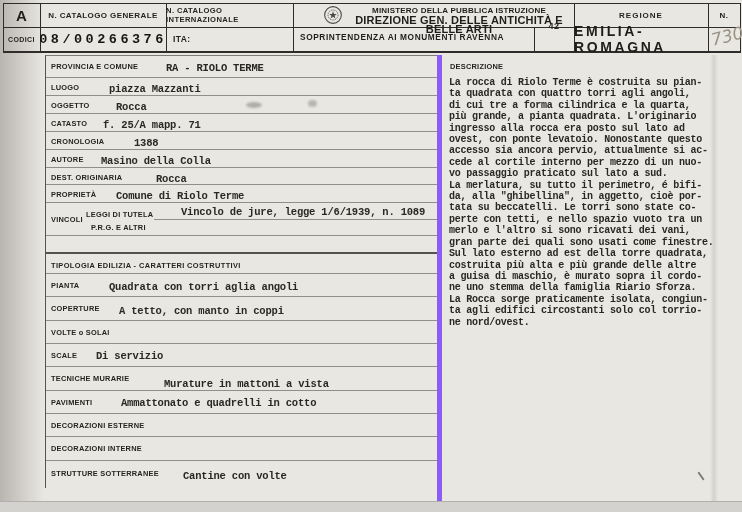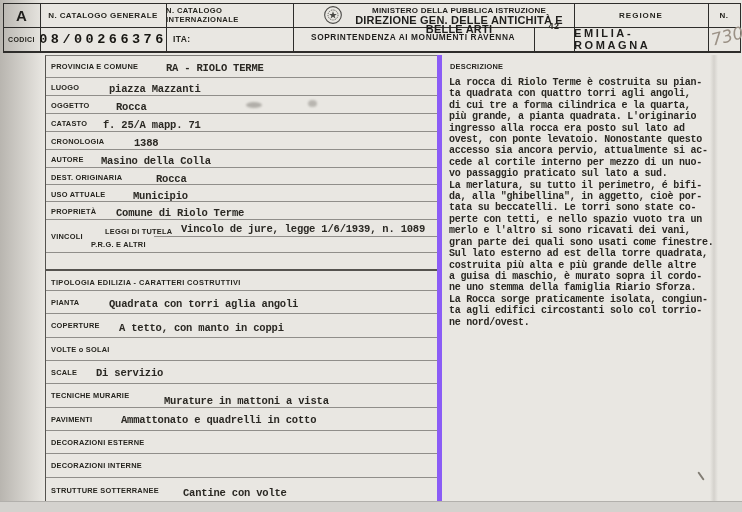--- a/index.html
+++ b/index.html
@@ -23,21 +23,21 @@
 
   .hcell { position:absolute; display:flex; align-items:center; }
   .hlabel { font-size:8px; font-weight:bold; letter-spacing:.4px; color:#26251f; }
   .corner { font-size:15px; font-weight:bold; }
   .code-stamp { font-family:"Liberation Mono", monospace; font-weight:bold;
     font-size:13.5px; letter-spacing:3.5px; color:#181713; }
   .ministry { position:absolute; left:348px; top:6px; width:222px; text-align:center; line-height:9.5px; }
   .ministry .l1 { font-size:8px; font-weight:bold; letter-spacing:.2px; }
   .ministry .l2 { font-size:11px; font-weight:bold; letter-spacing:.2px; }
   .office { font-size:8.3px; font-weight:bold; letter-spacing:.6px; }
-  .region-val { font-size:11px; font-weight:bold; letter-spacing:2.6px; }
+  .region-val { font-size:14px; font-weight:bold; letter-spacing:2.6px; }
   .handwritten { position:absolute; left:711px; top:26px; font-family:"DejaVu Sans", sans-serif;
     font-style:italic; font-size:17px; color:#9b9186; transform:rotate(-14deg); }
 
   
   .tbl { position:absolute; left:45px; top:55px; width:392px;
     border-left:1px solid #55534f; border-top:1px solid #7d7b77; box-sizing:border-box; }
   .row { position:relative; border-bottom:1px solid #908e8a; box-sizing:border-box; }
   .row.thick-top { border-top:2px solid #55534f; }
   .lbl { position:absolute; left:5px; top:30%; font-size:7.4px; font-weight:bold;
     letter-spacing:.25px; color:#26251f; white-space:nowrap; }
@@ -107,21 +107,21 @@
 
   <div class="hcell" style="left:3px; top:27px; width:37px; height:24px; padding-left:5px; box-sizing:border-box;">
     <span class="hlabel" style="font-size:7px;">CODICI</span>
   </div>
   <div class="hcell" style="left:40px; top:27px; width:126px; height:24px; justify-content:center;">
     <span class="code-stamp">08/00266376</span>
   </div>
   <div class="hcell" style="left:166px; top:27px; width:127px; height:24px; padding-left:7px; box-sizing:border-box;">
     <span class="hlabel" style="font-size:8.5px;">ITA:</span>
   </div>
-  <div class="hcell" style="left:293px; top:27px; width:241px; height:20px; padding-left:18px; box-sizing:border-box;">
+  <div class="hcell" style="left:293px; top:27px; width:241px; height:20px; padding-left:7px; box-sizing:border-box;">
     <span class="office">SOPRINTENDENZA AI MONUMENTI RAVENNA</span>
   </div>
   <div class="hcell" style="left:534px; top:14px; width:40px; height:24px; justify-content:center;">
     <span class="hlabel" style="font-size:9px;">42</span>
   </div>
   <div class="hcell" style="left:574px; top:27px; width:134px; height:24px; justify-content:center;">
     <span class="region-val">EMILIA-ROMAGNA</span>
   </div>
   <div class="handwritten">730</div>
 
@@ -150,32 +150,28 @@
       <span class="val" style="left:88px;">1388</span>
     </div>
     <div class="row" style="height:18px;">
       <span class="lbl">AUTORE</span>
       <span class="val" style="left:55px;">Masino della Colla</span>
     </div>
     <div class="row" style="height:17px;">
       <span class="lbl">DEST. ORIGINARIA</span>
       <span class="val" style="left:110px;">Rocca</span>
     </div>
-    <div class="row" style="height:17px;">
-      <span class="lbl">USO ATTUALE</span>
-      <span class="val" style="left:87px;">Municipio</span>
-    </div>
     <div class="row" style="height:18px;">
       <span class="lbl">PROPRIETÀ</span>
       <span class="val" style="left:70px;">Comune di Riolo Terme</span>
     </div>
 
     <div class="row" style="height:33px;">
       <span class="lbl" style="top:12px;">VINCOLI</span>
-      <span class="sub-lbl" style="left:59px; top:7px;">LEGGI DI TUTELA</span>
+      <span class="sub-lbl" style="left:40px; top:7px;">LEGGI DI TUTELA</span>
       <span class="sub-lbl" style="left:45px; top:20px;">P.R.G. E ALTRI</span>
       <span class="val" style="left:135px; top:3px;">Vincolo de jure, legge 1/6/1939, n. 1089</span>
       <span class="sub-line"></span>
     </div>
 
     <div class="row thick-top" style="height:22px;margin-top:16px;">
       <span class="lbl" style="top:7px; letter-spacing:.4px;">TIPOLOGIA EDILIZIA - CARATTERI COSTRUTTIVI</span>
     </div>
 
     <div class="row" style="height:23px;">

